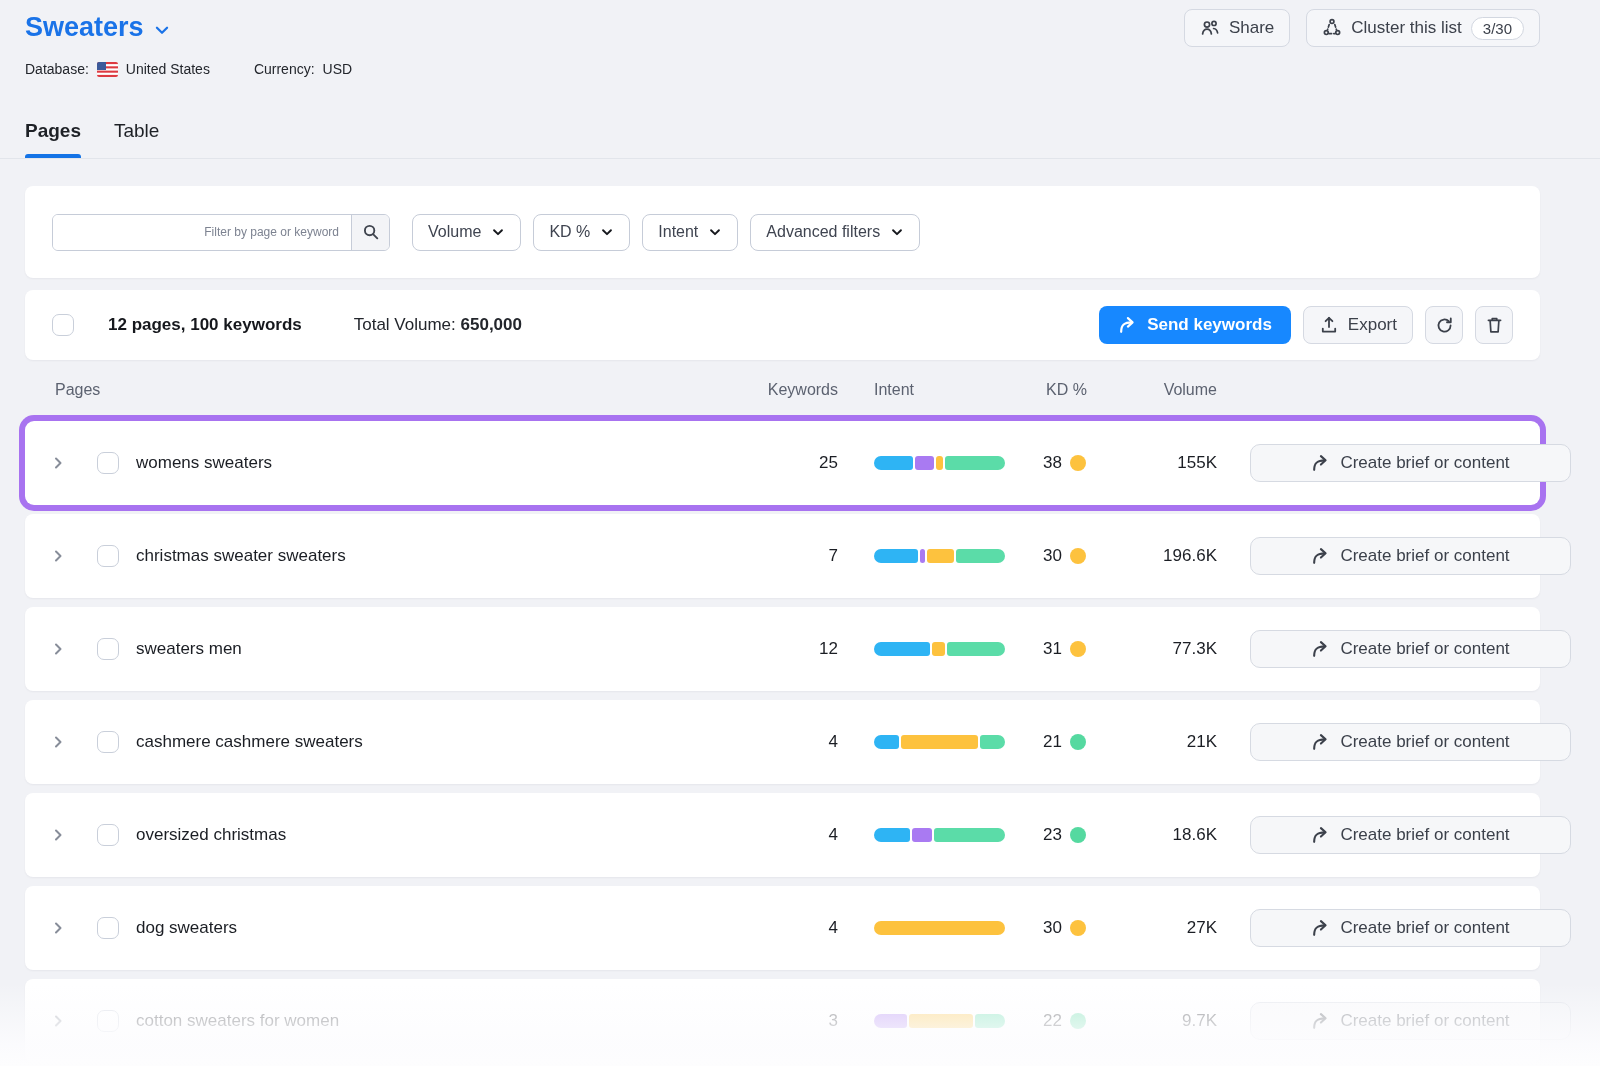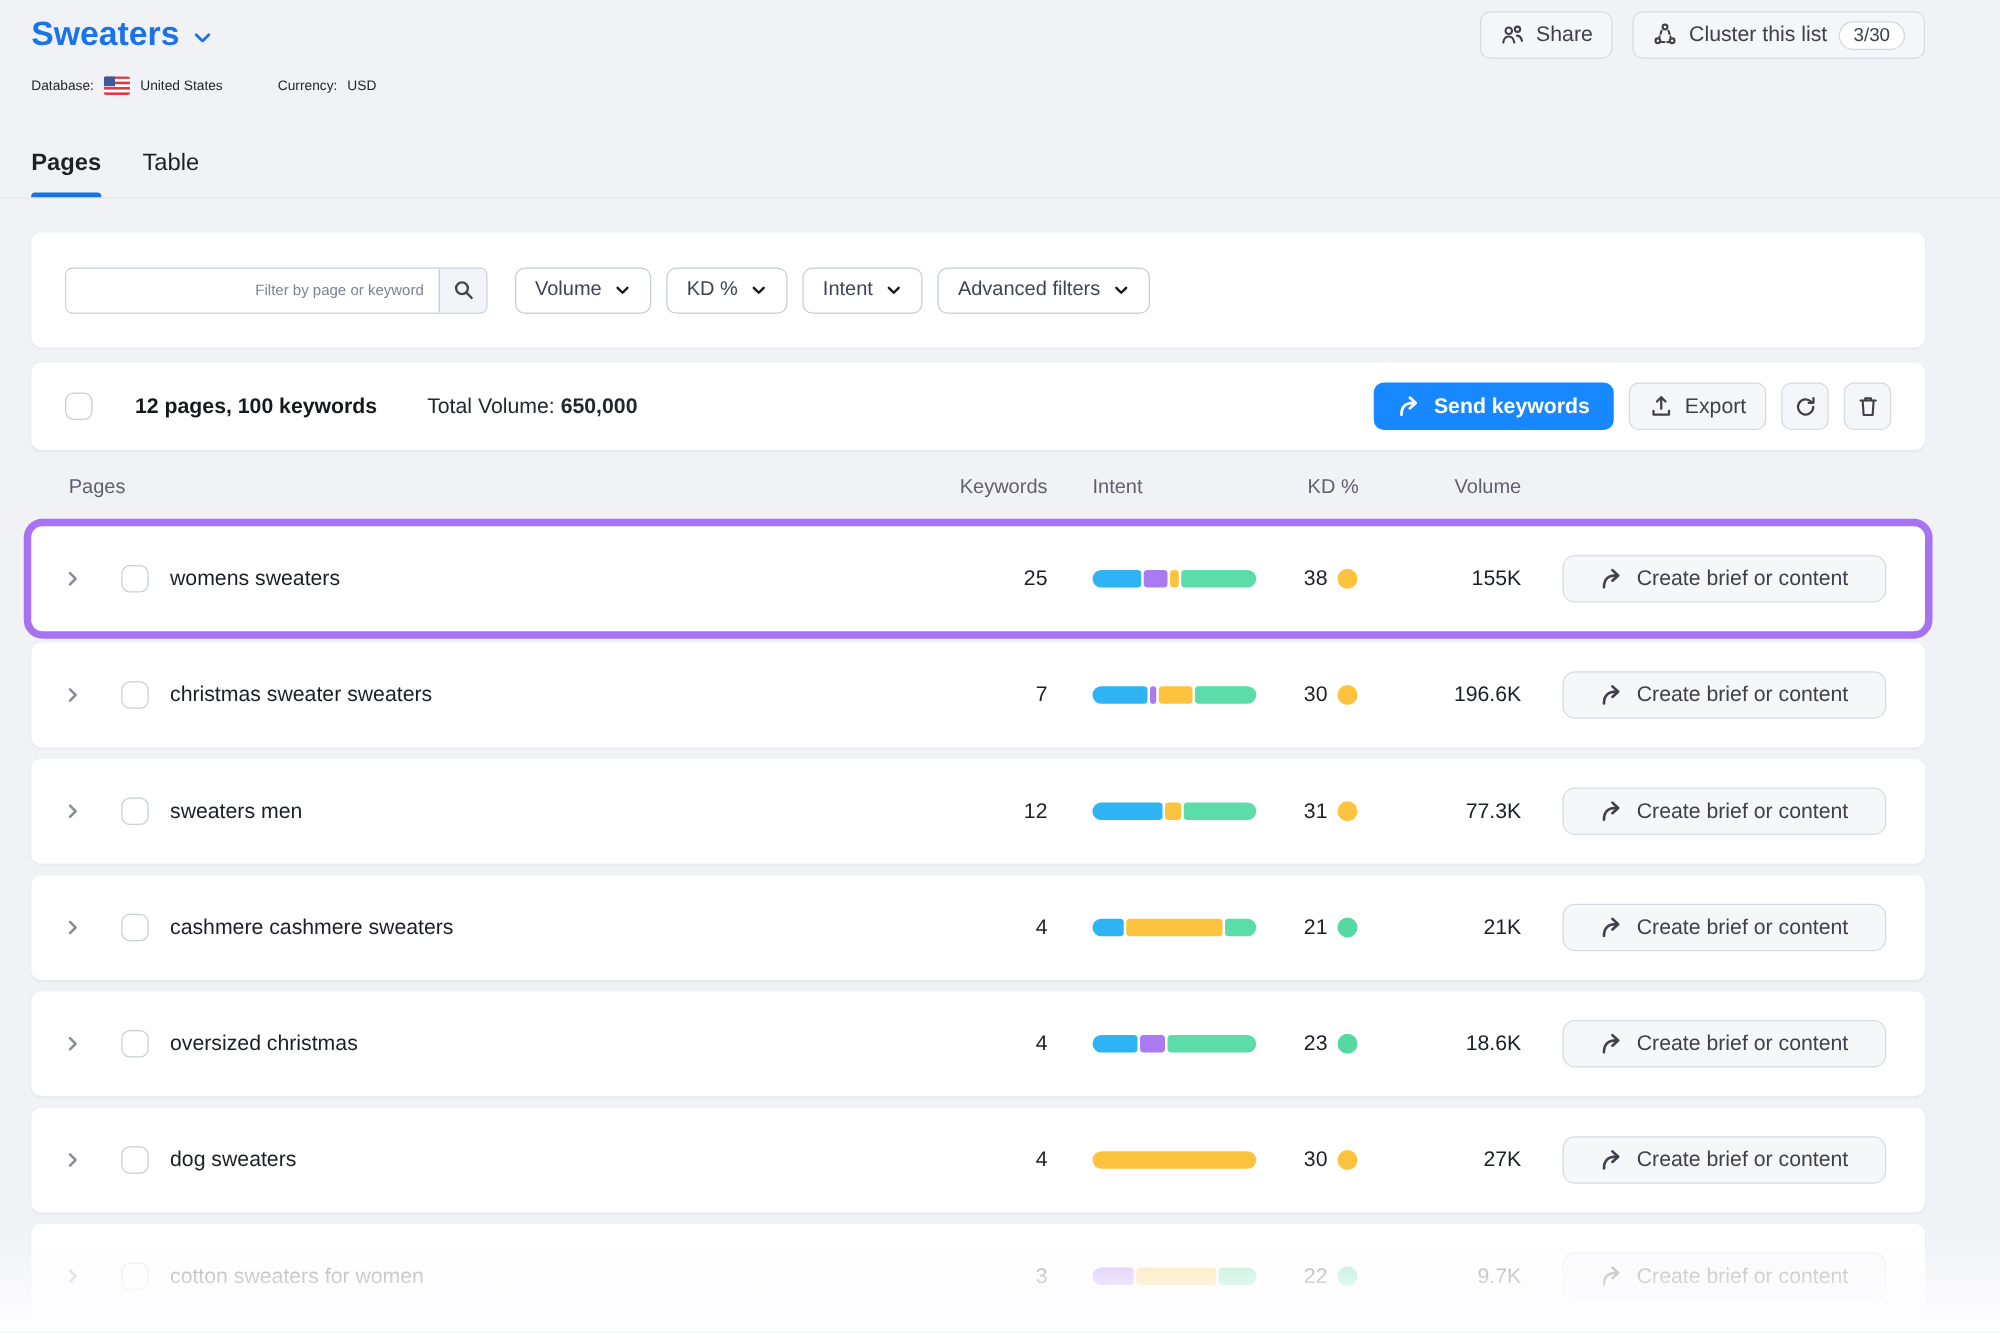--- a/index.html
+++ b/index.html
@@ -6,21 +6,21 @@
   html,body { background:#f1f2f6; }
   body { font-family:"Liberation Sans","DejaVu Sans",sans-serif; color:#1e2127; }
   .stage { position:relative; width:1600px; height:1066px; background:#f1f2f6; overflow:hidden; }
 
   
   .title-row { position:absolute; top:12px; left:25px; display:flex; align-items:center; gap:9px; }
   .page-title { font-size:27px; font-weight:700; color:#14161a; letter-spacing:.2px; }
   .list-name { font-size:27px; font-weight:700; color:#1a73e8; }
   .title-caret { display:flex; align-items:center; color:#1a73e8; margin-top:4px; }
 
-  .meta-row { position:absolute; top:61px; left:25px; display:flex; align-items:center; gap:8px; font-size:11px; color:#23262c; }
+  .meta-row { position:absolute; top:61px; left:25px; display:flex; align-items:center; gap:8px; font-size:14px; color:#23262c; }
   .meta-gap { width:28px; }
   .flag { display:inline-block; border-radius:2px; overflow:hidden; line-height:0; }
 
   .top-actions { position:absolute; top:9px; right:60px; display:flex; gap:16px; }
   .btn { display:inline-flex; align-items:center; gap:9px; height:38px; padding:0 15px;
          background:#f5f6f9; border:1px solid #d5d9e2; border-radius:8px;
          font-size:17px; color:#3c414b; cursor:pointer; white-space:nowrap;justify-content:flex-end; }
   .btn svg { flex:none; }
   .pill-badge { background:#ffffff; border:1px solid #d2d7e0; border-radius:999px;
                 padding:2px 11px; font-size:15px; color:#3c414b; }
@@ -49,21 +49,21 @@
   .dropdown { display:inline-flex; align-items:center; gap:10px; height:37px; padding:0 15px;
               background:#fff; border:1px solid #c6ccd8; border-radius:8px; font-size:16px;
               color:#3f4450; cursor:pointer; white-space:nowrap; }
   .dropdown svg { color:#16181d; }
 
   .stats-card { top:290px; height:70px; }
   .stats-inner { display:flex; align-items:center; height:100%; padding:0 27px;gap:18px; }
   .checkbox { width:22px; height:22px; border:1.5px solid #c9cfda; border-radius:7px;
               background:#fff; flex:none; cursor:pointer; }
   .sel-summary { font-size:17px; font-weight:700; color:#16181d; margin-left:16px; }
-  .total-vol { font-size:17px; color:#23262c; margin-left:22px; }
+  .total-vol { font-size:17px; color:#23262c; margin-left:34px; }
   .total-vol b { font-weight:700; }
   .stats-actions { margin-left:auto; display:flex; gap:12px; align-items:center; }
   .btn-primary { display:inline-flex; align-items:center; gap:10px; height:38px; padding:0 19px;
                  background:#1788ff; border:none; border-radius:8px; color:#fff; font-size:17px;
                  font-weight:700; cursor:pointer; }
   .icon-btn { width:38px; padding:0; justify-content:center; }
 
   
   .thead { position:absolute; top:381px; left:0; width:1600px; height:22px; font-size:16px; color:#5c6270; }
   .th { position:absolute; top:0; }
@@ -83,21 +83,21 @@
   .row-cb { left:72px; }
   .row-name { left:111px; cursor:pointer; }
   .row-keywords { left:688px; width:125px; text-align:right; }
   .intent-bar { left:849px; width:131px; height:14px; display:flex; gap:2px; }
   .intent-seg { height:14px; border-radius:3px; }
   .intent-seg:first-child { border-top-left-radius:7px; border-bottom-left-radius:7px; }
   .intent-seg:last-child  { border-top-right-radius:7px; border-bottom-right-radius:7px; }
   .row-kd { left:937px; width:100px; text-align:right; }
   .kd-dot { left:1045px; width:16px; height:16px; border-radius:50%; }
   .row-volume { left:1072px; width:120px; text-align:right; }
-  .brief-btn { left:1225px; width:259px; height:38px; display:flex; align-items:center; justify-content:center;
+  .brief-btn { left:1225px; width:321px; height:38px; display:flex; align-items:center; justify-content:center;
                gap:10px; background:#f6f7f9; border:1px solid #d6dae2; border-radius:10px;
                font-size:17px; color:#3c414b; font-family:inherit; cursor:pointer; }
   .row-card.faded .cell { opacity:.5; }
 
   .bottom-fade { position:absolute; left:0; top:983px; width:1600px; height:83px; pointer-events:none;
                  background:linear-gradient(180deg, rgba(246,247,250,0) 0%, rgba(252,252,254,.9) 75%, #fdfdfe 100%);
                  z-index:6; }
 </style>
 </head>
 <body>

